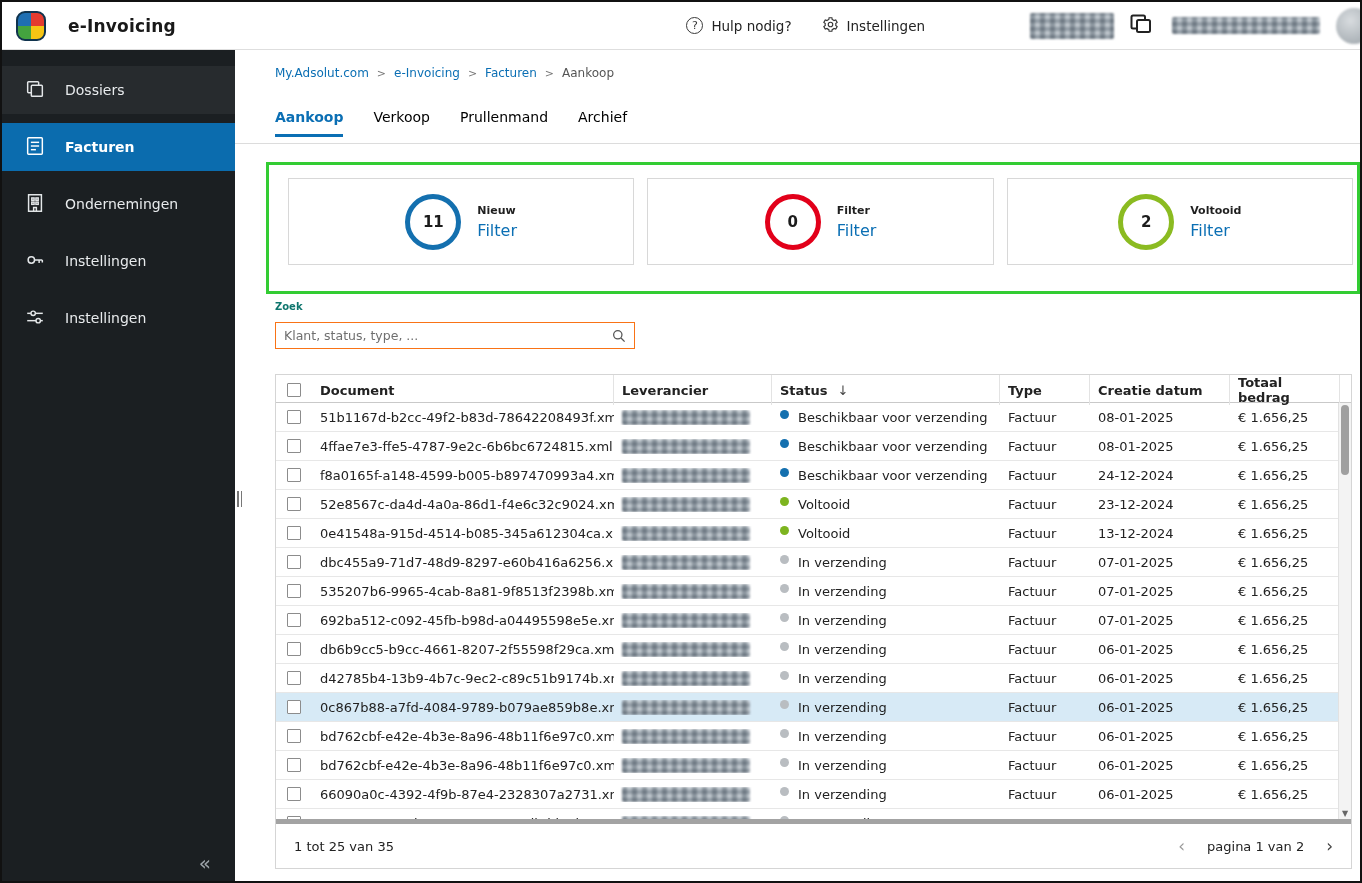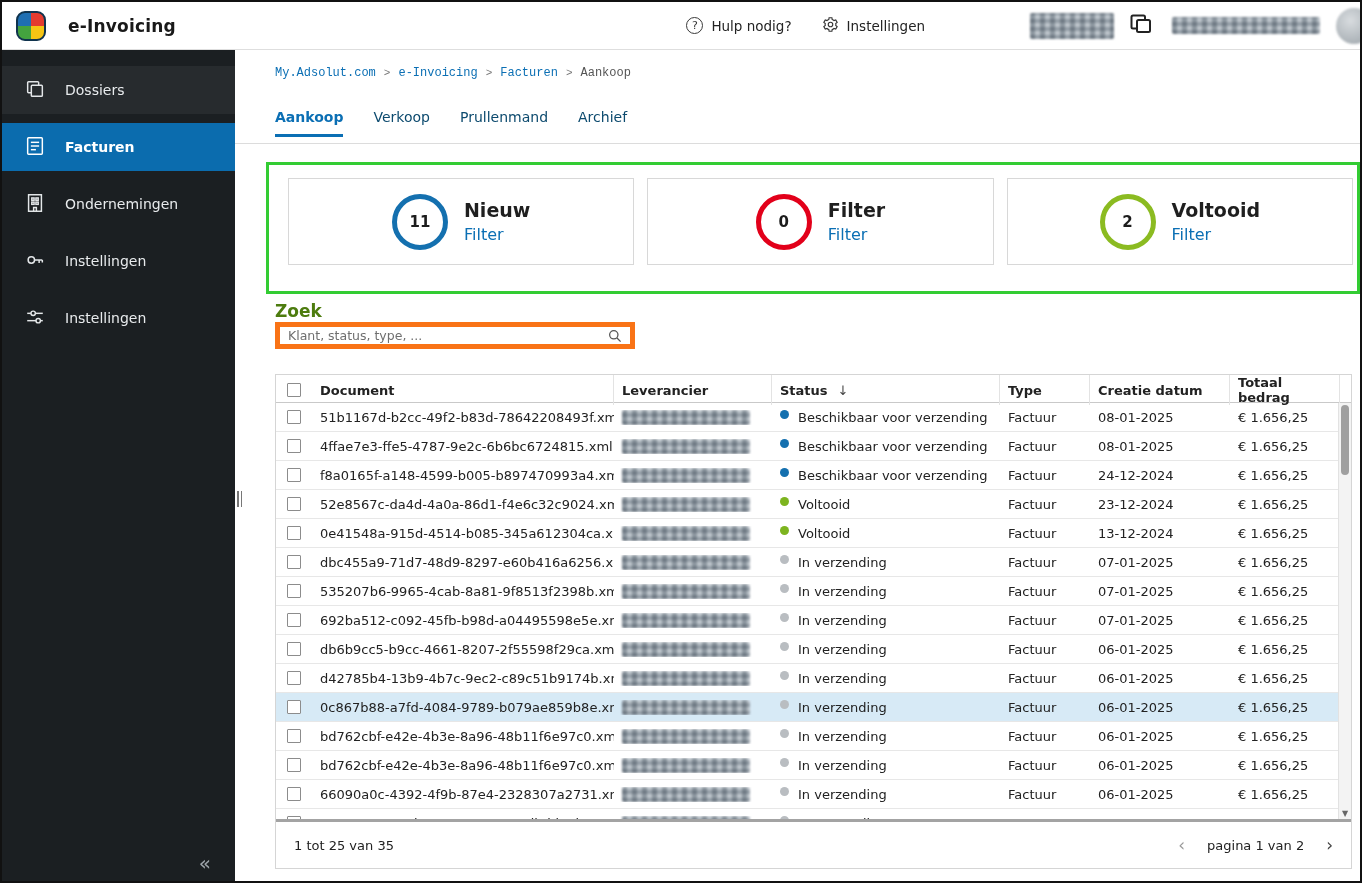--- a/index.html
+++ b/index.html
@@ -27,39 +27,39 @@
   
   .sidebar { flex:0 0 233px; width:233px; background:#1b1f22; position:relative; padding-top:16px; }
   .nav-item { height:48px; display:flex; align-items:center; gap:19px; padding:0 14px 0 22px; font-size:14px; color:#e8ebed; cursor:pointer; margin-bottom:9px; }
   .nav-item svg { flex:0 0 22px; }
   .nav-item.shade { background:#272b2e; }
   .nav-item.active { background:#0b6cae; color:#fff; font-weight:bold; }
   .collapse-btn { position:absolute; bottom:6px; right:24px; font-size:20px; color:#9ba2a8; cursor:pointer; }
 
   
   .main { flex:1; position:relative; background:#fff; overflow:hidden; }
-  .breadcrumb { position:absolute; top:16px; left:40px; font-size:12px; display:flex; align-items:center; gap:8px;font-family:Liberation Mono, monospace; }
+  .breadcrumb { position:absolute; top:16px; left:40px; font-size:12px; display:flex; align-items:center; gap:8px; }
   .crumb { color:#0b6fb4; cursor:pointer; }
   .crumb-sep { color:#777; font-size:11px; }
   .crumb-current { color:#555; }
   .tabs { position:absolute; top:59px; left:40px; display:flex; gap:30px; font-size:14px; }
-  .tab { color:#0c4a6e; cursor:pointer; padding-bottom:9px; }
+  .tab { color:#000000; cursor:pointer; padding-bottom:9px; }
   .tab.active { color:#0b6fb4; font-weight:bold; border-bottom:3px solid #0b6fb4; }
   .tabs-divider { position:absolute; top:93px; left:0; right:0; height:1px; background:#dcdcdc; }
 
   .annotation-box { position:absolute; top:112px; left:31px; right:0; height:132px; border:3px solid #33cc33; pointer-events:none; z-index:6; }
 
   .cards { position:absolute; top:128px; left:53px; right:7px; height:87px; display:flex; gap:13px; }
   .card { flex:1; background:#fff; border:1px solid #d8d8d8; display:flex; align-items:center; justify-content:center; gap:16px; }
   .ring { width:56px; height:56px; border-radius:50%; border:5px solid #888; display:flex; align-items:center; justify-content:center; font-size:15px; font-weight:bold; color:#1c1c1c; background:#fff; }
-  .card-label { font-size:19px; color:#1f1f1f; font-weight:600; }
+  .card-label { font-size:11px; color:#1f1f1f; font-weight:600; }
   .filter-link { font-size:16px; color:#0b6fb4; margin-top:4px; cursor:pointer; }
 
-  .search-label { position:absolute; top:251px; left:40px; font-size:17px; font-weight:bold; color:#4d7c0f; }
-  .search-box { position:absolute; top:272px; left:40px; width:360px; height:27px; border:5px solid #f97316; display:flex; align-items:center; background:#fff; }
+  .search-label { position:absolute; top:251px; left:40px; font-size:10px; font-weight:bold; color:#0f766e; }
+  .search-box { position:absolute; top:272px; left:40px; width:360px; height:27px; border:1px solid #f97316; display:flex; align-items:center; background:#fff; }
   .search-box input { flex:1; border:none; outline:none; font-size:12.5px; padding:0 8px; font-family:inherit; color:#333; background:transparent; }
   .search-box input::placeholder { color:#6f6f6f; }
   .search-icon-btn { flex:0 0 30px; display:flex; align-items:center; justify-content:center; cursor:pointer; height:100%; }
 
   
   .table-block { position:absolute; top:324px; left:40px; width:1077px; height:495px; border:1px solid #d5d5d5; background:#fff; }
   .thead, .trow { display:grid; grid-template-columns:36px 302px 158px 228px 90px 140px 110px; align-items:center; }
   .thead { height:28px; font-size:13px; font-weight:bold; border-bottom:1px solid #c9c9c9; }
   .th { padding:0 8px; height:100%; display:flex; align-items:center; border-right:1px solid #e3e3e3; }
   .th.no-border { border-right:none; justify-content:center; padding:0; }
@@ -71,21 +71,21 @@
   .td-check { display:flex; justify-content:center; padding:0; }
   input[type="checkbox"] { appearance:none; width:14px; height:14px; border:1px solid #8c8c8c; background:#fff; cursor:pointer; border-radius:1px; }
   .lev-redacted { width:128px; height:15px; }
   .dot { width:9px; height:9px; border-radius:50%; display:inline-block; margin-right:9px; flex:0 0 9px; }
   .td-status { display:flex; }
 
   .vscrollbar { position:absolute; top:28px; right:0; width:13px; height:416px; background:#f3f3f3; border-left:1px solid #e2e2e2; }
   .sb-thumb { position:absolute; top:2px; left:2px; width:8px; height:70px; background:#9f9f9f; border-radius:4px; cursor:grab; }
   .sb-down { position:absolute; bottom:1px; left:0; width:100%; text-align:center; font-size:8px; color:#666; cursor:pointer; }
 
-  .tfoot { position:absolute; left:0; right:0; bottom:0; height:49px; border-top:3px solid #a3a3a3; display:flex; align-items:center; justify-content:space-between; padding:0 18px; font-size:13px; background:#fff; }
+  .tfoot { position:absolute; left:0; right:0; bottom:0; height:49px; border-top:5px solid #a3a3a3; display:flex; align-items:center; justify-content:space-between; padding:0 18px; font-size:13px; background:#fff; }
   .pager { display:flex; align-items:center; gap:22px; }
   .pg-chev { font-size:17px; color:#9b9b9b; cursor:pointer; line-height:1; }
   .pg-chev.next { color:#444; }
 
   .resize-handle { position:absolute; left:2px; top:441px; display:flex; gap:2px; cursor:col-resize; }
   .resize-handle i { display:block; width:1.5px; height:16px; background:#777; }
 </style>
 </head>
 <body>
 

